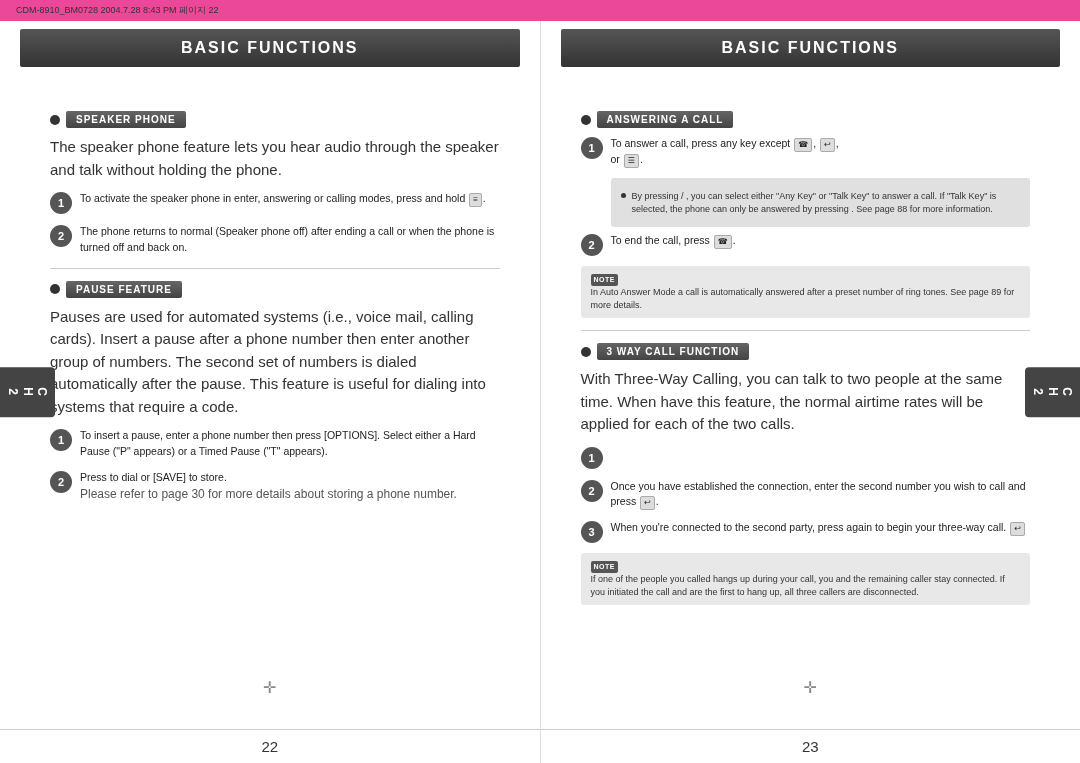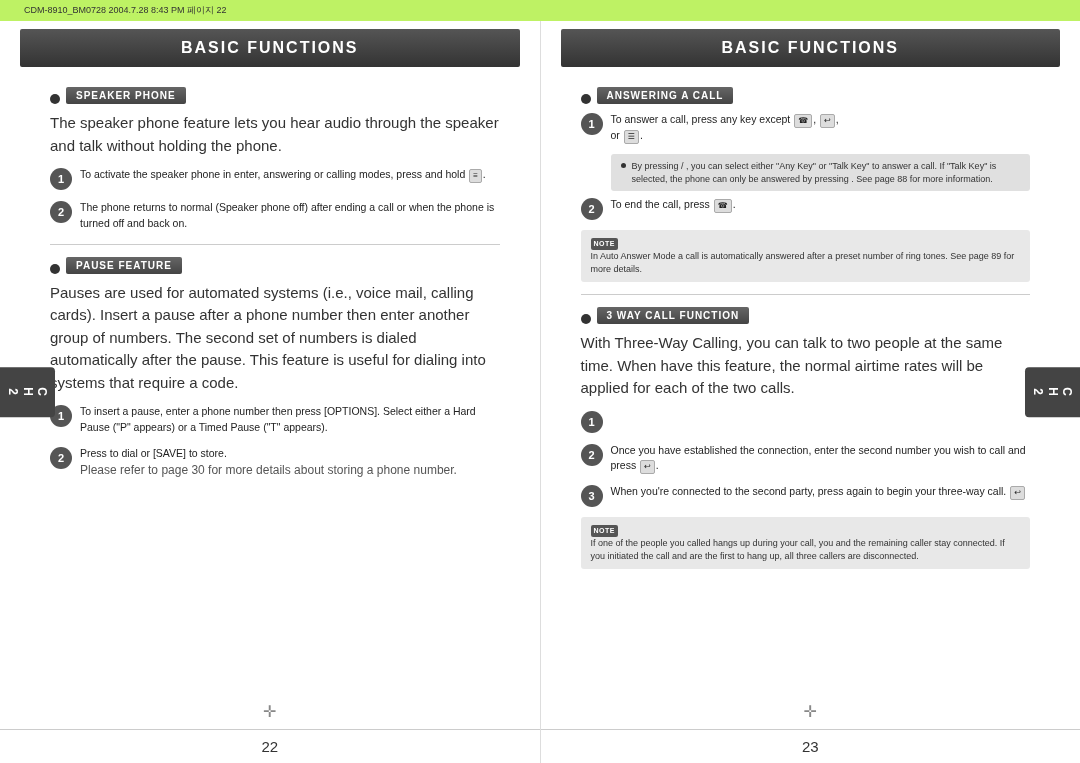--- a/index.html
+++ b/index.html
@@ -8,39 +8,40 @@
       height: 763px;
       background: #ffffff;
       font-family: Arial, Helvetica, sans-serif;
       font-size: 11px;
       overflow: hidden;
       display: flex;
       flex-direction: column;
     }
 
     .top-bar {
-      background: #bef264;
-      padding: 4px 24px;
+      background: #ec4899;
+      padding: 4px 16px;
       font-size: 9px;
       color: #333;
       border-bottom: none;
     }
 
     .main-content {
       display: flex;
       flex: 1;
       overflow: hidden;
     }
 
     .page {
       flex: 1;
       display: flex;
       flex-direction: column;
       padding: 0;
       position: relative;
+      gap: 24px;
     }
 
     .page-left {
       border-right: 1px solid #ddd;
     }
 
     .page-title-bar {
       background: linear-gradient(to bottom, #555, #333);
       color: white;
       text-align: center;
@@ -84,21 +85,21 @@
       padding: 0 40px 0 50px;
       flex: 1;
     }
 
     .page-right .page-content {
       padding: 0 50px 0 40px;
     }
 
     .section-header {
       display: flex;
-      align-items: flex-end;
+      align-items: center;
       margin-bottom: 8px;
       margin-top: 12px;
     }
 
     .section-dot {
       width: 10px;
       height: 10px;
       background: #333;
       border-radius: 50%;
       margin-right: 6px;
@@ -173,21 +174,21 @@
       border-radius: 2px;
       margin-right: 6px;
       flex-shrink: 0;
       margin-top: 1px;
       letter-spacing: 0.5px;
     }
 
     .bullet-note {
       background: #e0e0e0;
       border-radius: 3px;
-      padding: 6px 10px;
+      padding: 12px 10px;
       margin: 6px 0 6px 30px;
       font-size: 9px;
       color: #333;
       line-height: 1.4;
       display: flex;
       align-items: flex-start;
     }
 
     .bullet-dot {
       width: 5px;

